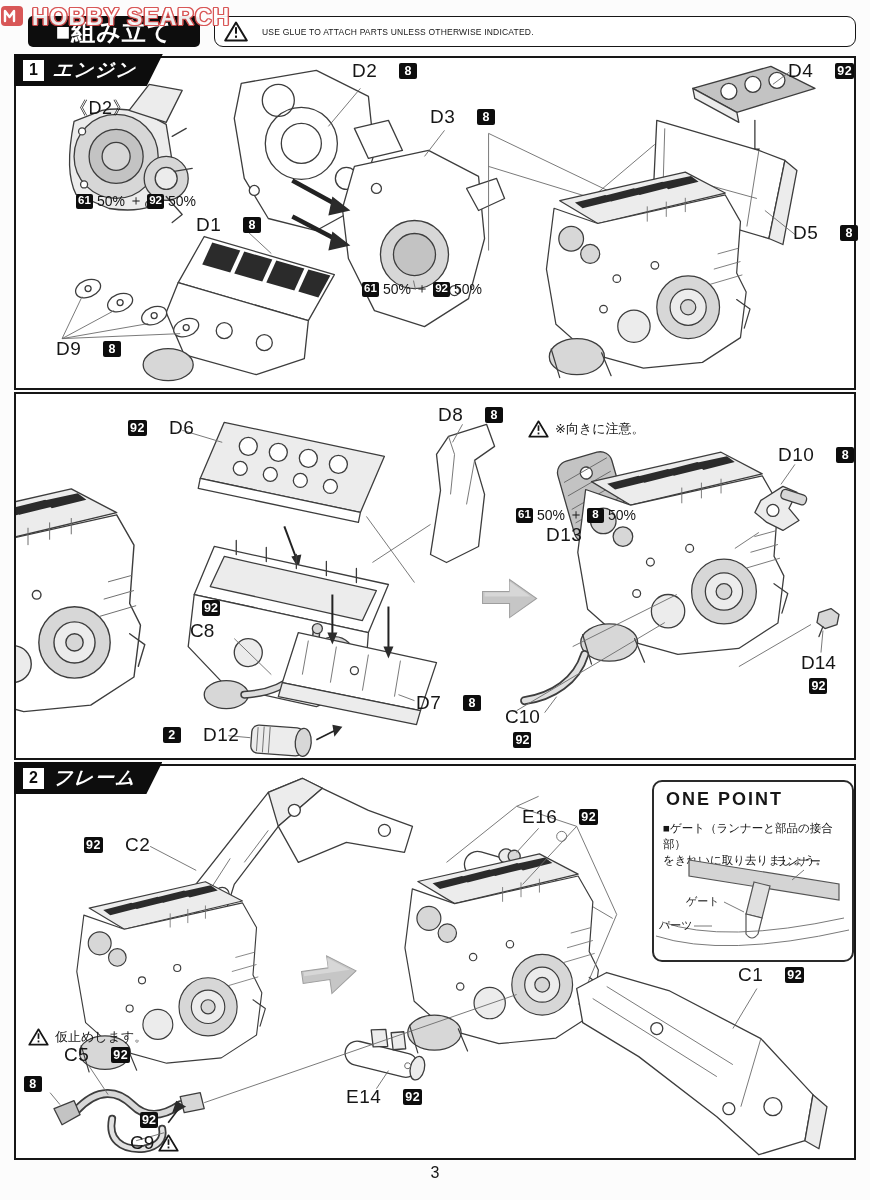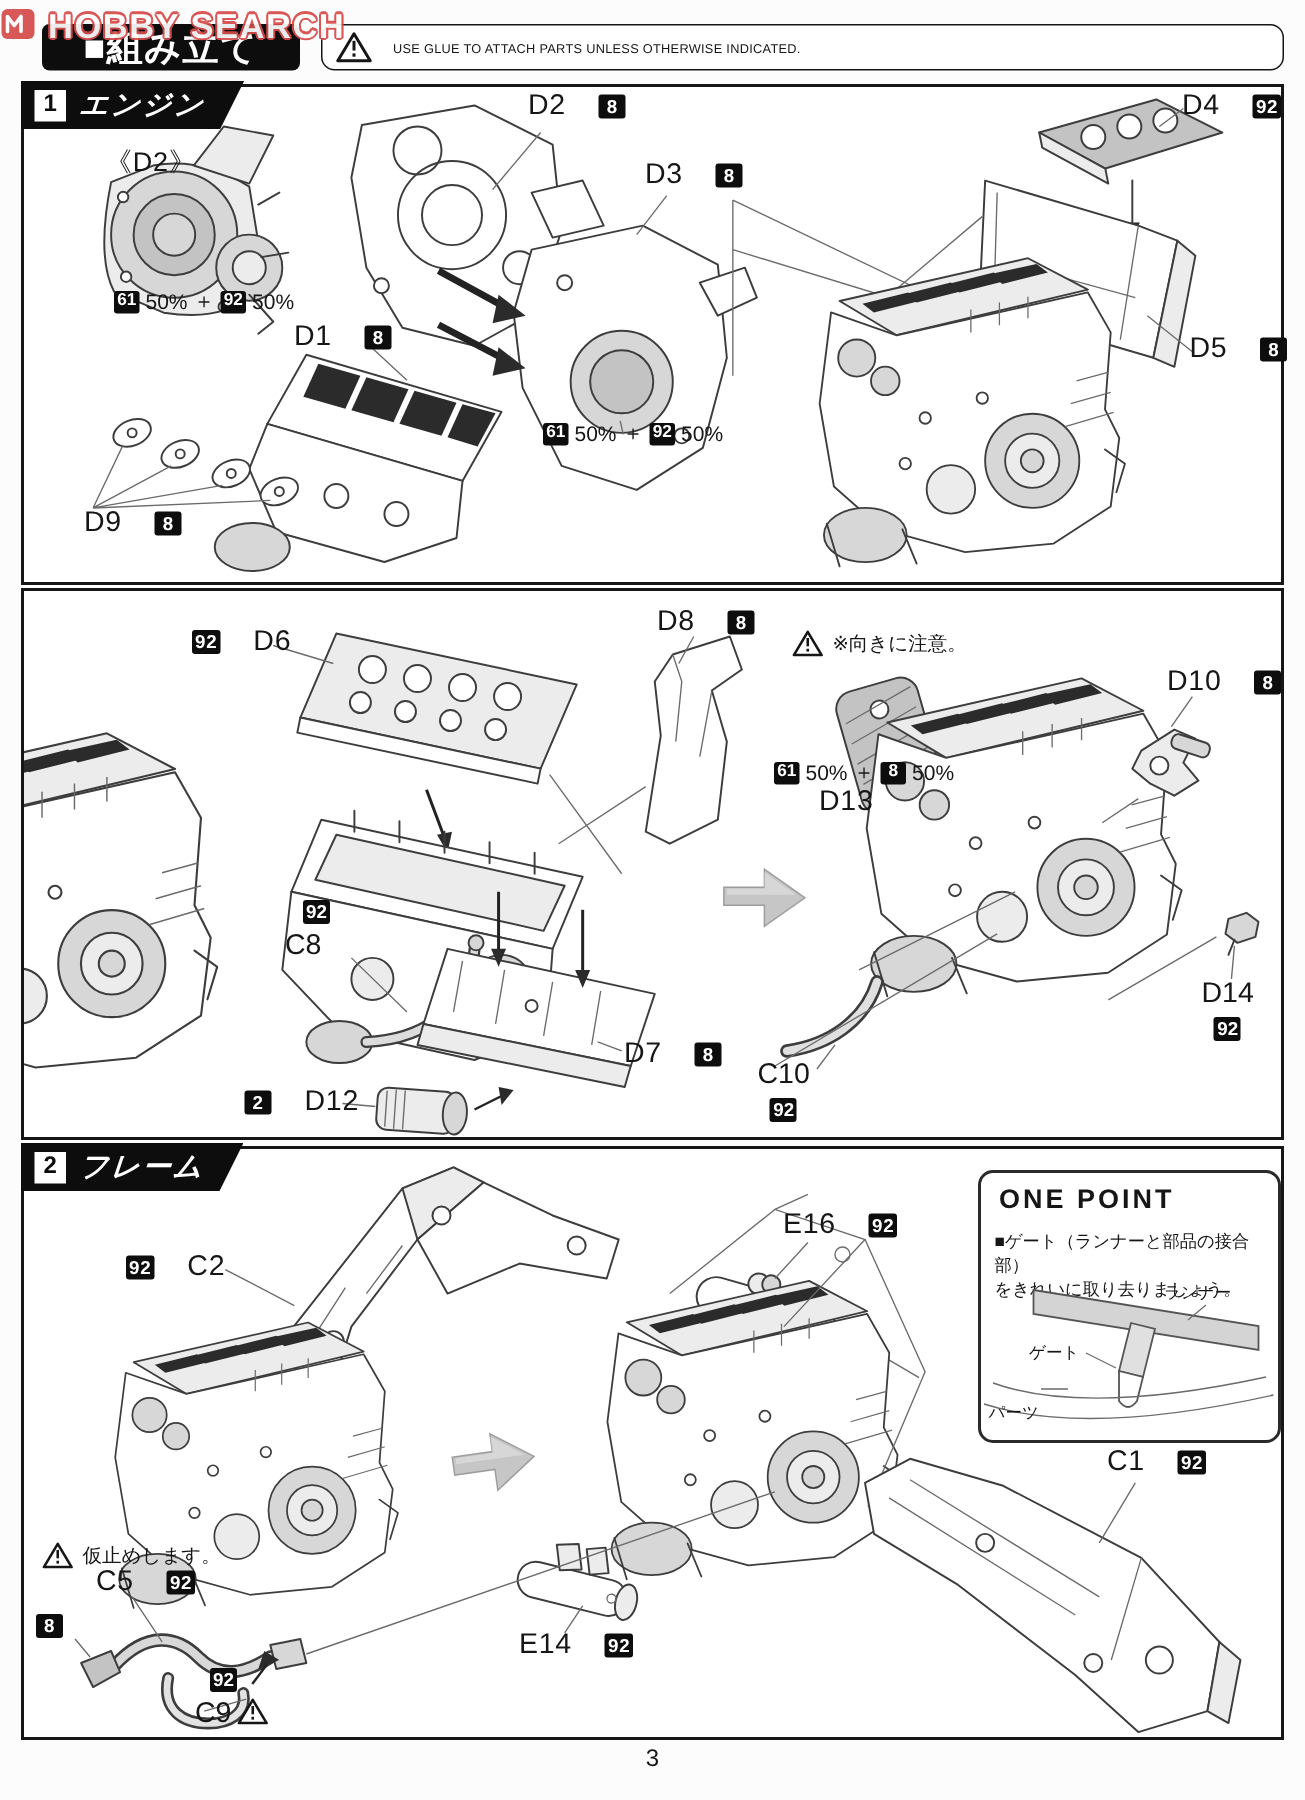--- a/index.html
+++ b/index.html
@@ -486,21 +486,21 @@
   </div>
   <div class="plabel" style="left:64px;top:1044px">
     <span>C5</span>
     <span class="chip">92</span>
   </div>
   <div class="plabel" style="left:24px;top:1076px">
     <span class="chip">8</span>
   </div>
   <div class="pcol" style="left:130px;top:1112px">
     <span class="chip" style="margin-left:10px">92</span>
-    <span style="display:flex;align-items:flex-start;gap:4px">
+    <span style="display:flex;align-items:center;gap:4px">
       <span>C9</span>
       <svg width="21" height="18" viewBox="0 0 24 21">
         <path d="M12 1.5 L22.8 19.5 H1.2 Z" fill="#fff" stroke="#161616" stroke-width="2" stroke-linejoin="round"></path>
         <rect x="11" y="6.2" width="2" height="6.5" fill="#161616"></rect>
           <rect x="11" y="14.6" width="2" height="2.2" fill="#161616"></rect>
       </svg>
     </span>
   </div>
   <div class="plabel" style="left:346px;top:1086px">
     <span>E14</span>
@@ -508,21 +508,21 @@
   </div>
 
   <div class="onepoint">
     <div class="op-title">ONE POINT</div>
     <div class="op-body">
       <div>■ゲート（ランナーと部品の接合部）</div>
       <div>をきれいに取り去りましょう。</div>
     </div>
     <span class="op-lbl" style="left:122px;top:72px">ランナー</span>
     <span class="op-lbl" style="left:32px;top:112px">ゲート</span>
-    <span class="op-lbl" style="left:5px;top:152px">パーツ</span>
+    <span class="op-lbl" style="left:5px;top:136px">パーツ</span>
     <svg style="position:absolute;left:0;top:70px" width="198" height="108" viewBox="0 0 198 108">
       <polygon fill="#d4d4d4" stroke="#555" stroke-width="1.2" points="35,8 185,32 185,48 35,24"></polygon>
       <polygon fill="#e0e0e0" stroke="#555" stroke-width="1.2" points="100,30 116,34 108,66 92,62"></polygon>
       <path fill="#fff" stroke="#555" stroke-width="1.2" d="M92,62 L108,66 L104,82 Q98,90 92,82 Z"></path>
       <path class="thin" d="M8,70 Q70,92 190,66 M2,84 Q70,106 195,78"></path>
       <path class="thin" d="M150,18 L138,28 M70,118 M72,116"></path>
       <path class="thin" d="M70,50 L90,60 M40,74 L58,74"></path>
     </svg>
   </div>
 

